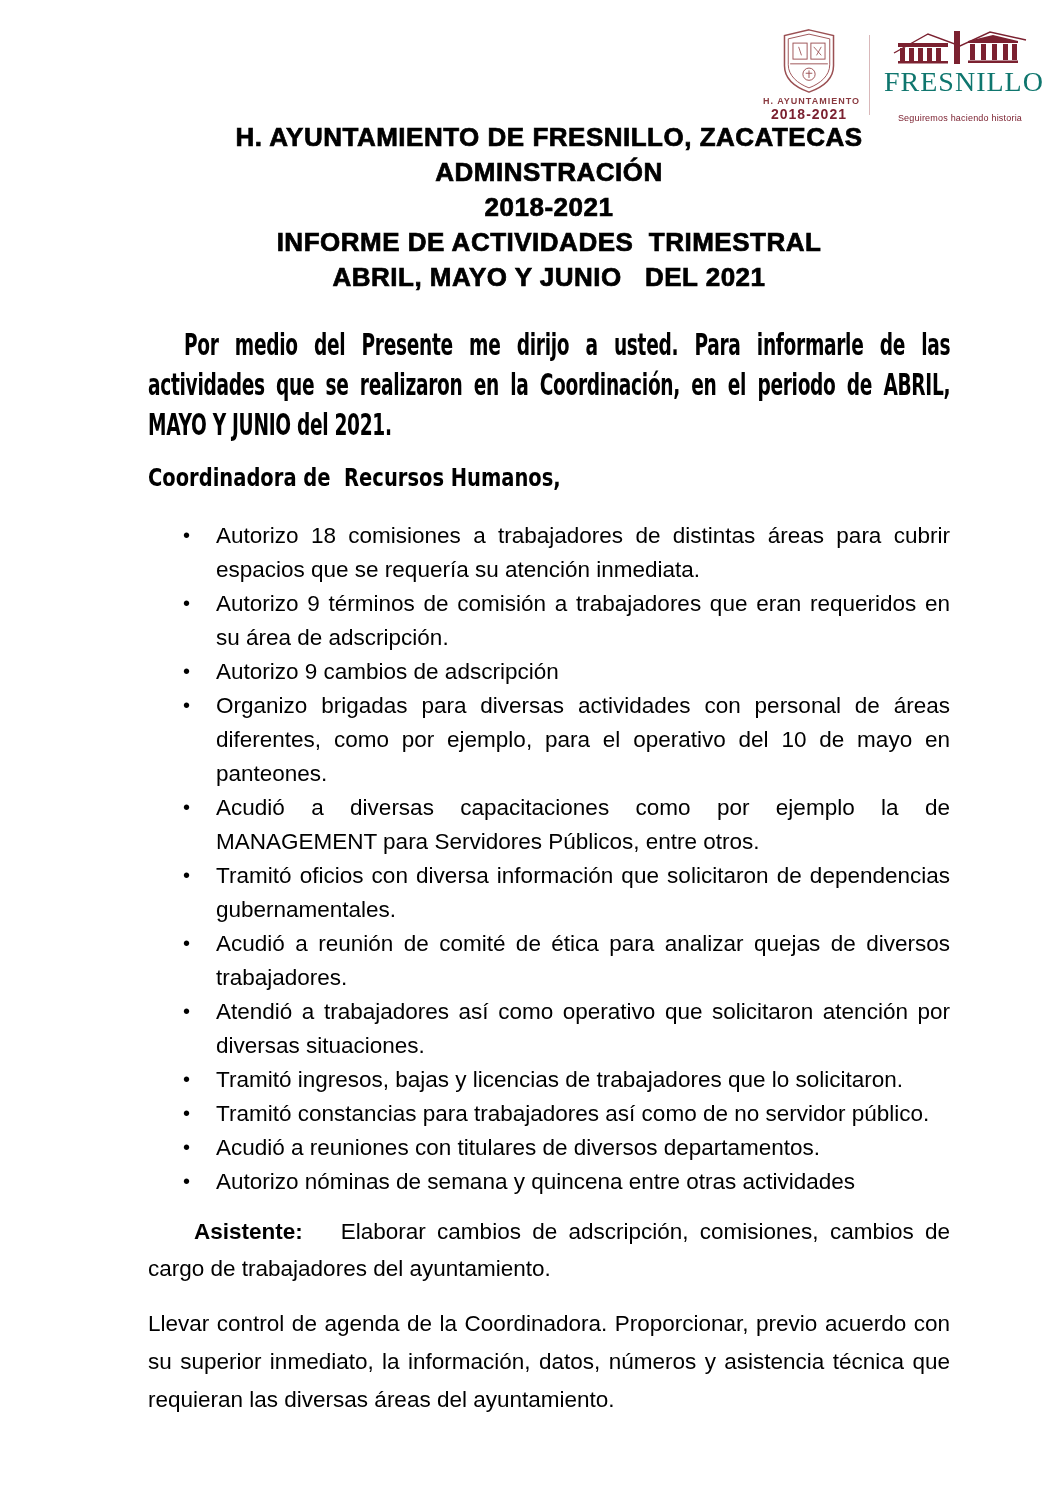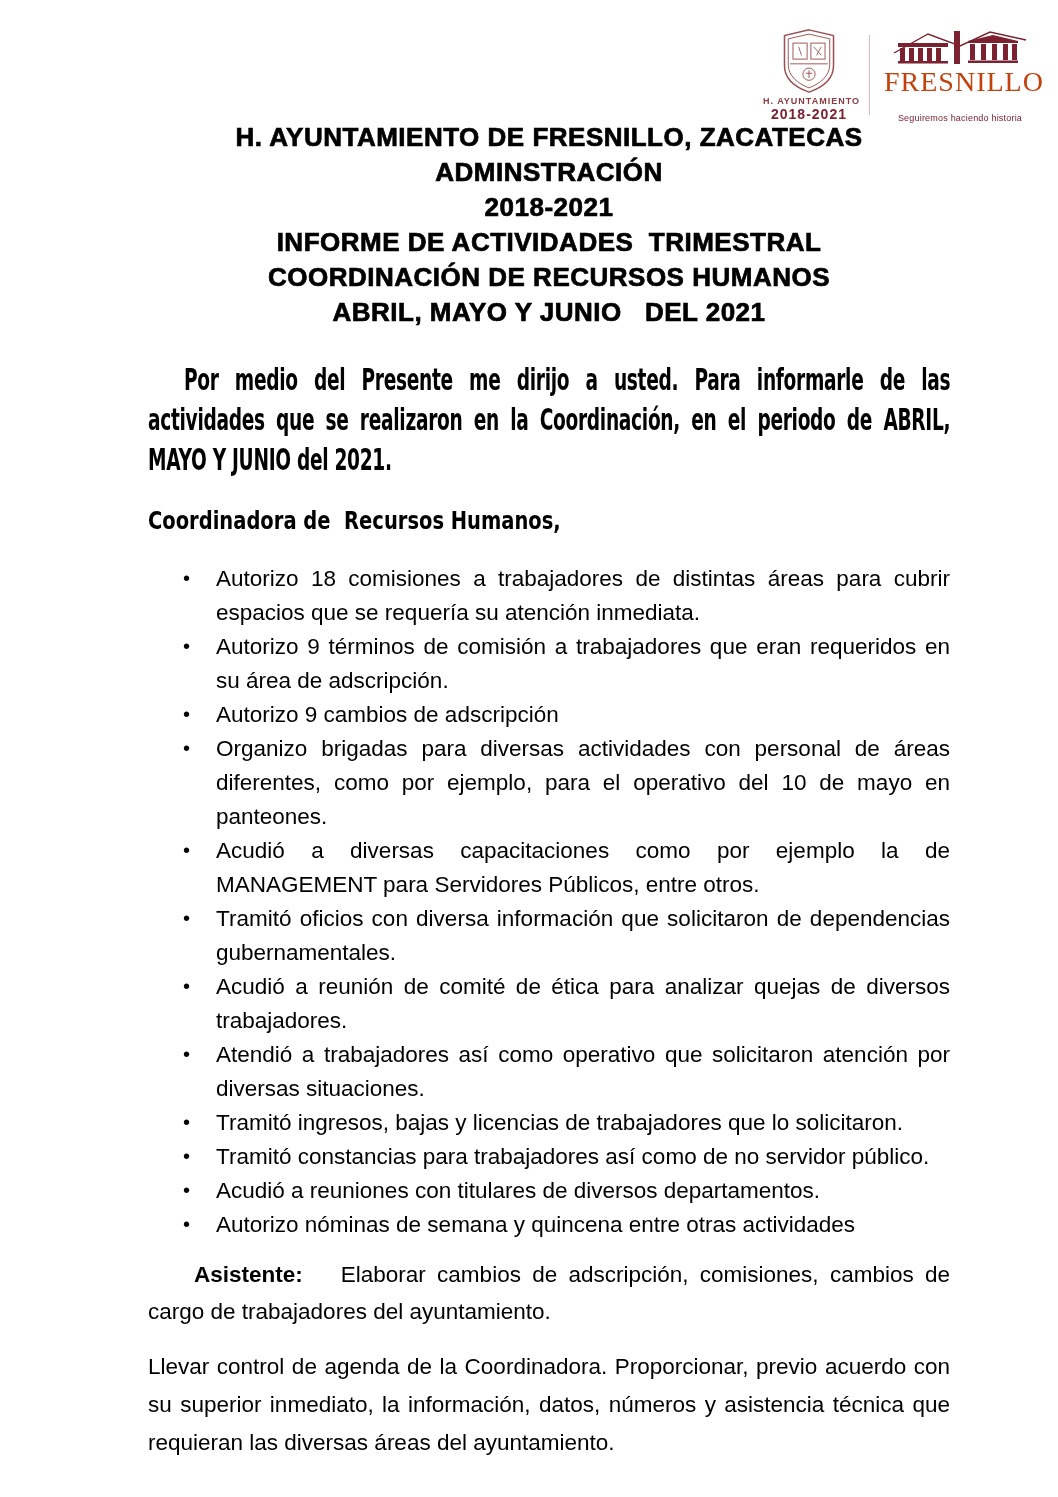--- a/index.html
+++ b/index.html
@@ -20,21 +20,21 @@
   .seal { width: 92px; text-align: center; }
   .seal svg { display: block; margin: 0 auto 2px auto; }
   .seal-cap1 { font-size: 9px; letter-spacing: 1px; color: #8a3a40; font-weight: bold; white-space: nowrap; }
   .seal-cap2 { font-size: 14px; color: #7b2130; font-weight: bold; letter-spacing: 1px; }
   .logo-divider { width: 1px; height: 80px; background: #d9b8ba; }
   .fresnillo { width: 152px; text-align: center; }
   .fresnillo svg { display: block; margin: 0 auto; }
   .fres-name {
     font-family: "Liberation Serif", serif;
     font-size: 28px; line-height: 28px; letter-spacing: 1px;
-    color: #c2410c; white-space: nowrap;
+    color: #0f766e; white-space: nowrap;
   }
   .fres-tagline { font-size: 9px; color: #7b2130; letter-spacing: 0.2px; margin-top: 17px; white-space: nowrap; }
 
   
   .content { position: absolute; left: 148px; top: 0; width: 802px; }
 
   .title-block { margin-top: 120px; text-align: center; }
   .title-line {
     font-size: 26px; line-height: 35px; font-weight: 900;
     letter-spacing: 0.5px; white-space: pre;
@@ -44,21 +44,21 @@
   
   .intro-wrap { margin-top: 30px; height: 120px; }
   .intro {
     font-family: "DejaVu Sans", sans-serif; font-weight: bold;
     font-size: 30px; line-height: 40px;
     width: 1294px; transform: scaleX(0.62); transform-origin: 0 0;
     text-align: justify; text-indent: 58px; margin: 0;
     letter-spacing: -0.5px;
   }
 
-  .section-heading-wrap { margin-top: 26px; height: 34px; }
+  .section-heading-wrap { margin-top: 18px; height: 34px; }
   .section-heading {
     font-family: "DejaVu Sans", sans-serif; font-weight: bold;
     font-size: 25px; line-height: 30px;
     width: 1030px; transform: scaleX(0.78); transform-origin: 0 0;
     white-space: pre; margin: 0;
   }
 
   ul.activities { margin: 22px 0 0 0; padding: 0 0 0 68px; }
   ul.activities li {
     list-style: none; position: relative;
@@ -132,21 +132,20 @@
     </div>
   </div>
 
   <div class="content">
 
     <div class="title-block">
       <div class="title-line">H. AYUNTAMIENTO DE FRESNILLO, ZACATECAS</div>
       <div class="title-line">ADMINSTRACIÓN</div>
       <div class="title-line">2018-2021</div>
       <div class="title-line">INFORME DE ACTIVIDADES  TRIMESTRAL</div>
-      <div class="title-line">COORDINACIÓN DE RECURSOS HUMANOS</div>
       <div class="title-line">ABRIL, MAYO Y JUNIO   DEL 2021</div>
     </div>
 
     <div class="intro-wrap">
       <p class="intro">Por medio del Presente me dirijo a usted. Para informarle de las actividades que se realizaron en la Coordinación, en el periodo de ABRIL, MAYO Y JUNIO del 2021.</p>
     </div>
 
     <div class="section-heading-wrap">
       <div class="section-heading">Coordinadora de  Recursos Humanos,</div>
     </div>

